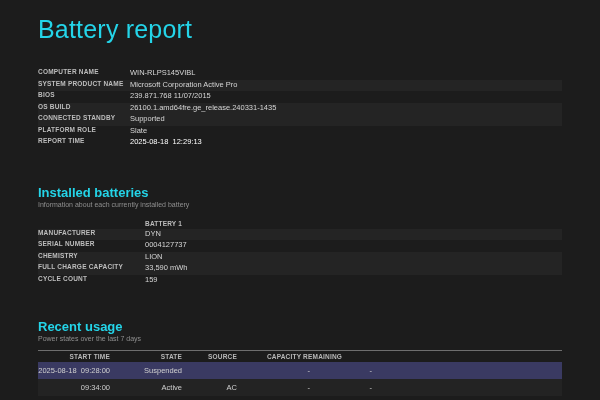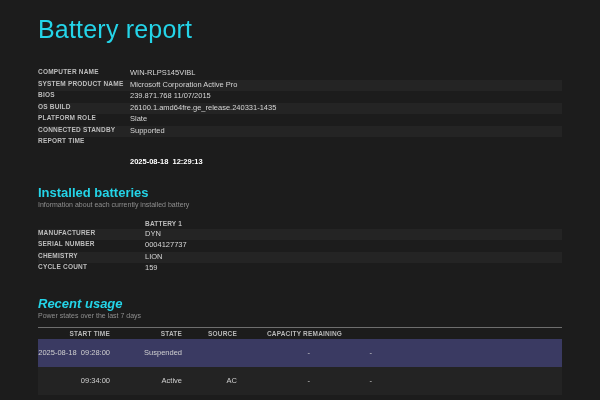--- a/index.html
+++ b/index.html
@@ -20,53 +20,53 @@
   h1.title{
     margin:0;font-size:25px;line-height:30px;font-weight:400;
     color:var(--accent);letter-spacing:0.2px;
   }
 
   h2.section-heading{
     margin:0;font-size:13px;line-height:14px;font-weight:600;
     color:var(--accent);
   }
   h2.installed{margin-top:37px;}
-  h2.recent{margin-top:22px;font-style:italic;}
+  h2.recent{margin-top:34px;}
   .subtitle{font-size:7px;line-height:10px;color:#8f8f8f;}
 
   
   .kv-table{width:524px;}
   .sysinfo{margin-top:24px;}
   .kv-row{display:flex;height:11.5px;}
   .kv-row.alt{background:rgba(255,255,255,0.035);}
   .kv-label{
     width:92px;flex:0 0 auto;
     font-size:6.5px;font-weight:bold;color:#bdbdbd;letter-spacing:0.2px;
     white-space:pre;
   }
   .battery-table .kv-label{width:107px;}
   .kv-value{font-size:7.5px;color:#d6d6d6;white-space:pre;}
-  .kv-row.bold-value .kv-value{font-weight:bold;color:#ffffff;margin-top:20px;}
+  .kv-row.bold-value .kv-value{font-weight:normal;color:#ffffff;}
 
   .battery-table{margin-top:8px;width:524px;}
   .battery-header{display:flex;align-items:center;height:11px;}
   .battery-header .spacer{width:107px;flex:0 0 auto;}
   .col-header{font-size:6.5px;font-weight:bold;color:#bdbdbd;letter-spacing:0.2px;}
 
   
   .usage-table{margin-top:6px;width:524px;border-top:1px solid #6e6e6e;}
   .usage-header{
     display:grid;grid-template-columns:72px 72px 55px 135px 1fr;
     align-items:center;height:11px;
   }
   .uh{font-size:6.5px;font-weight:bold;color:#b8b8b8;letter-spacing:0.2px;text-align:right;white-space:pre;}
   .uh.c45{text-align:center;}
   .usage-row{
     display:grid;grid-template-columns:72px 72px 55px 73px 62px 1fr;
-    align-items:center;height:28px;
+    align-items:center;height:17px;
   }
   .usage-row.alt{background:rgba(255,255,255,0.03);}
   .usage-row.highlight{background:var(--highlight);}
   .uc{font-size:7.5px;color:#d0d0d0;text-align:right;white-space:pre;}
 </style>
 </head>
 <body>
 
 <div class="page">
 
@@ -86,28 +86,28 @@
   <div class="kv-row">
     <div class="kv-label">BIOS</div>
     <div class="kv-value">239.871.768 11/07/2015</div>
   </div>
 
   <div class="kv-row alt">
     <div class="kv-label">OS BUILD</div>
     <div class="kv-value">26100.1.amd64fre.ge_release.240331-1435</div>
   </div>
 
+  <div class="kv-row alt">
+    <div class="kv-label">CONNECTED STANDBY</div>
+    <div class="kv-value">Supported</div>
+  </div>
+
   <div class="kv-row">
     <div class="kv-label">PLATFORM ROLE</div>
     <div class="kv-value">Slate</div>
-  </div>
-
-  <div class="kv-row alt">
-    <div class="kv-label">CONNECTED STANDBY</div>
-    <div class="kv-value">Supported</div>
   </div>
 
   <div class="kv-row bold-value">
     <div class="kv-label">REPORT TIME</div>
     <div class="kv-value">2025-08-18  12:29:13</div>
   </div>
 </div>
 
   <h2 class="section-heading installed">Installed batteries</h2>
   <div class="subtitle">Information about each currently installed battery</div>
@@ -128,20 +128,24 @@
     <div class="kv-label">SERIAL NUMBER</div>
     <div class="kv-value">0004127737</div>
   </div>
 
   <div class="kv-row alt">
     <div class="kv-label">CHEMISTRY</div>
     <div class="kv-value">LION</div>
   </div>
 
 
+  <div class="kv-row alt">
+    <div class="kv-label">FULL CHARGE CAPACITY</div>
+    <div class="kv-value">33,590 mWh</div>
+  </div>
 
   <div class="kv-row">
     <div class="kv-label">CYCLE COUNT</div>
     <div class="kv-value">159</div>
   </div>
 </div>
   </div>
 
   <h2 class="section-heading recent">Recent usage</h2>
   <div class="subtitle">Power states over the last 7 days</div>

